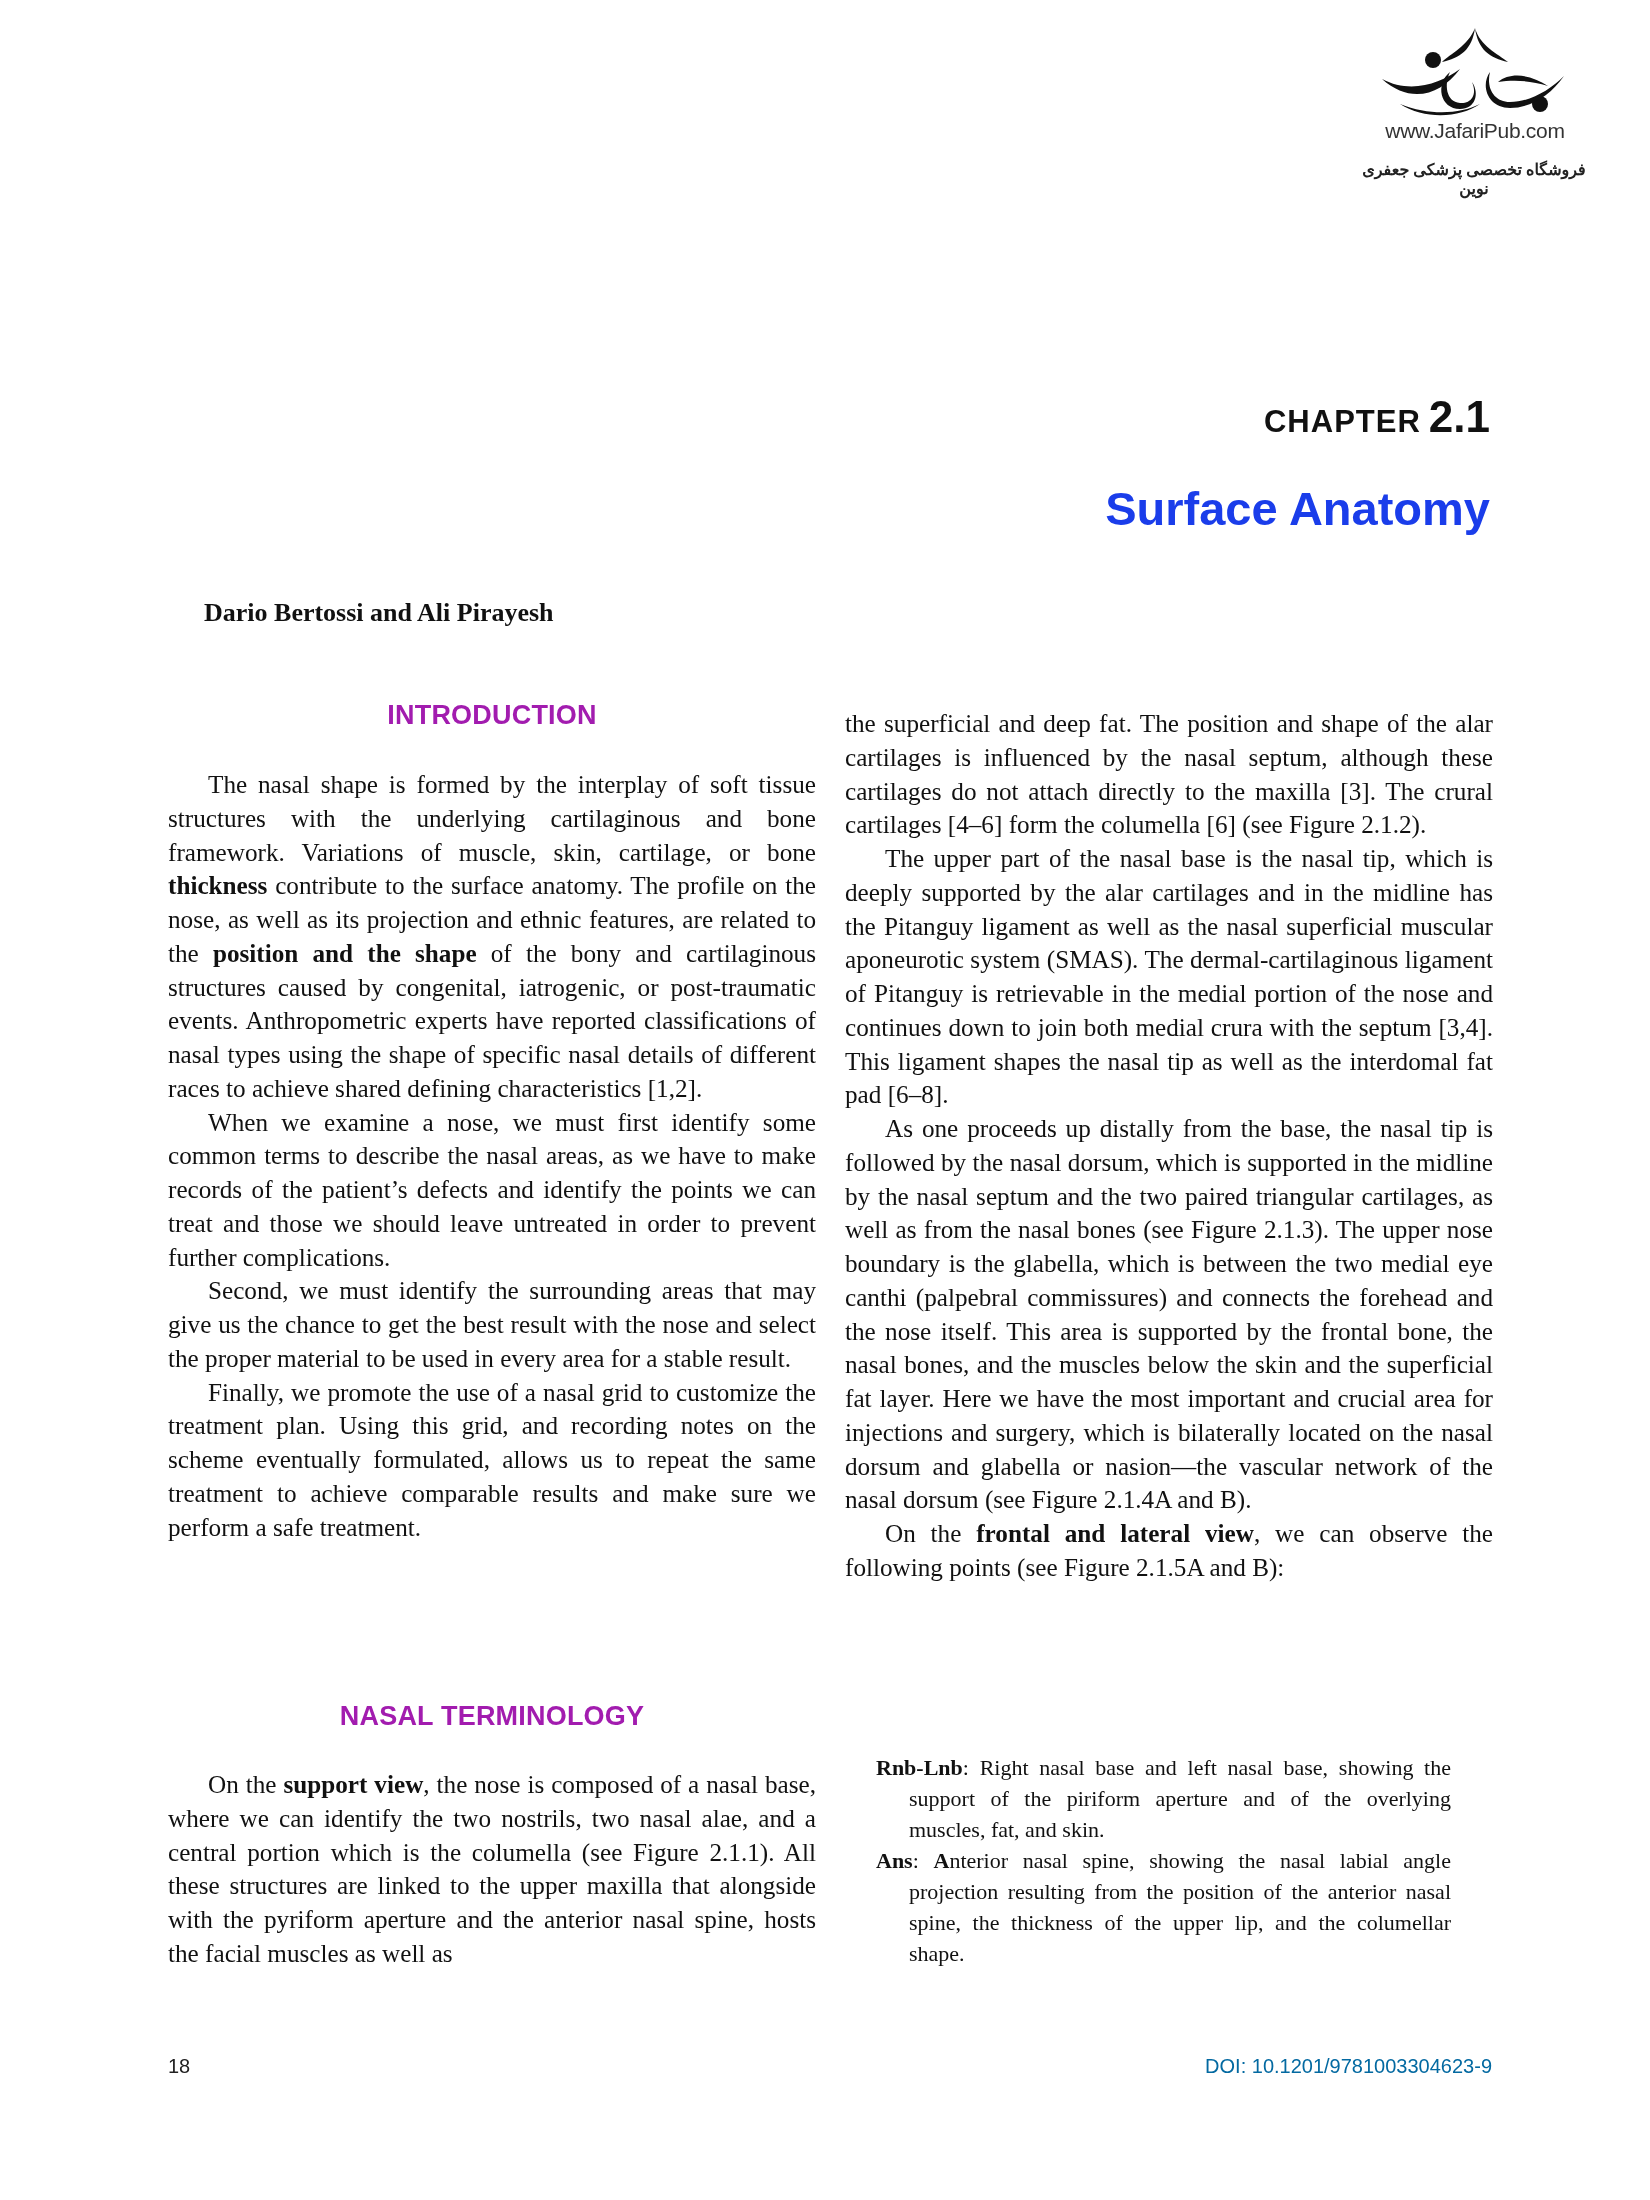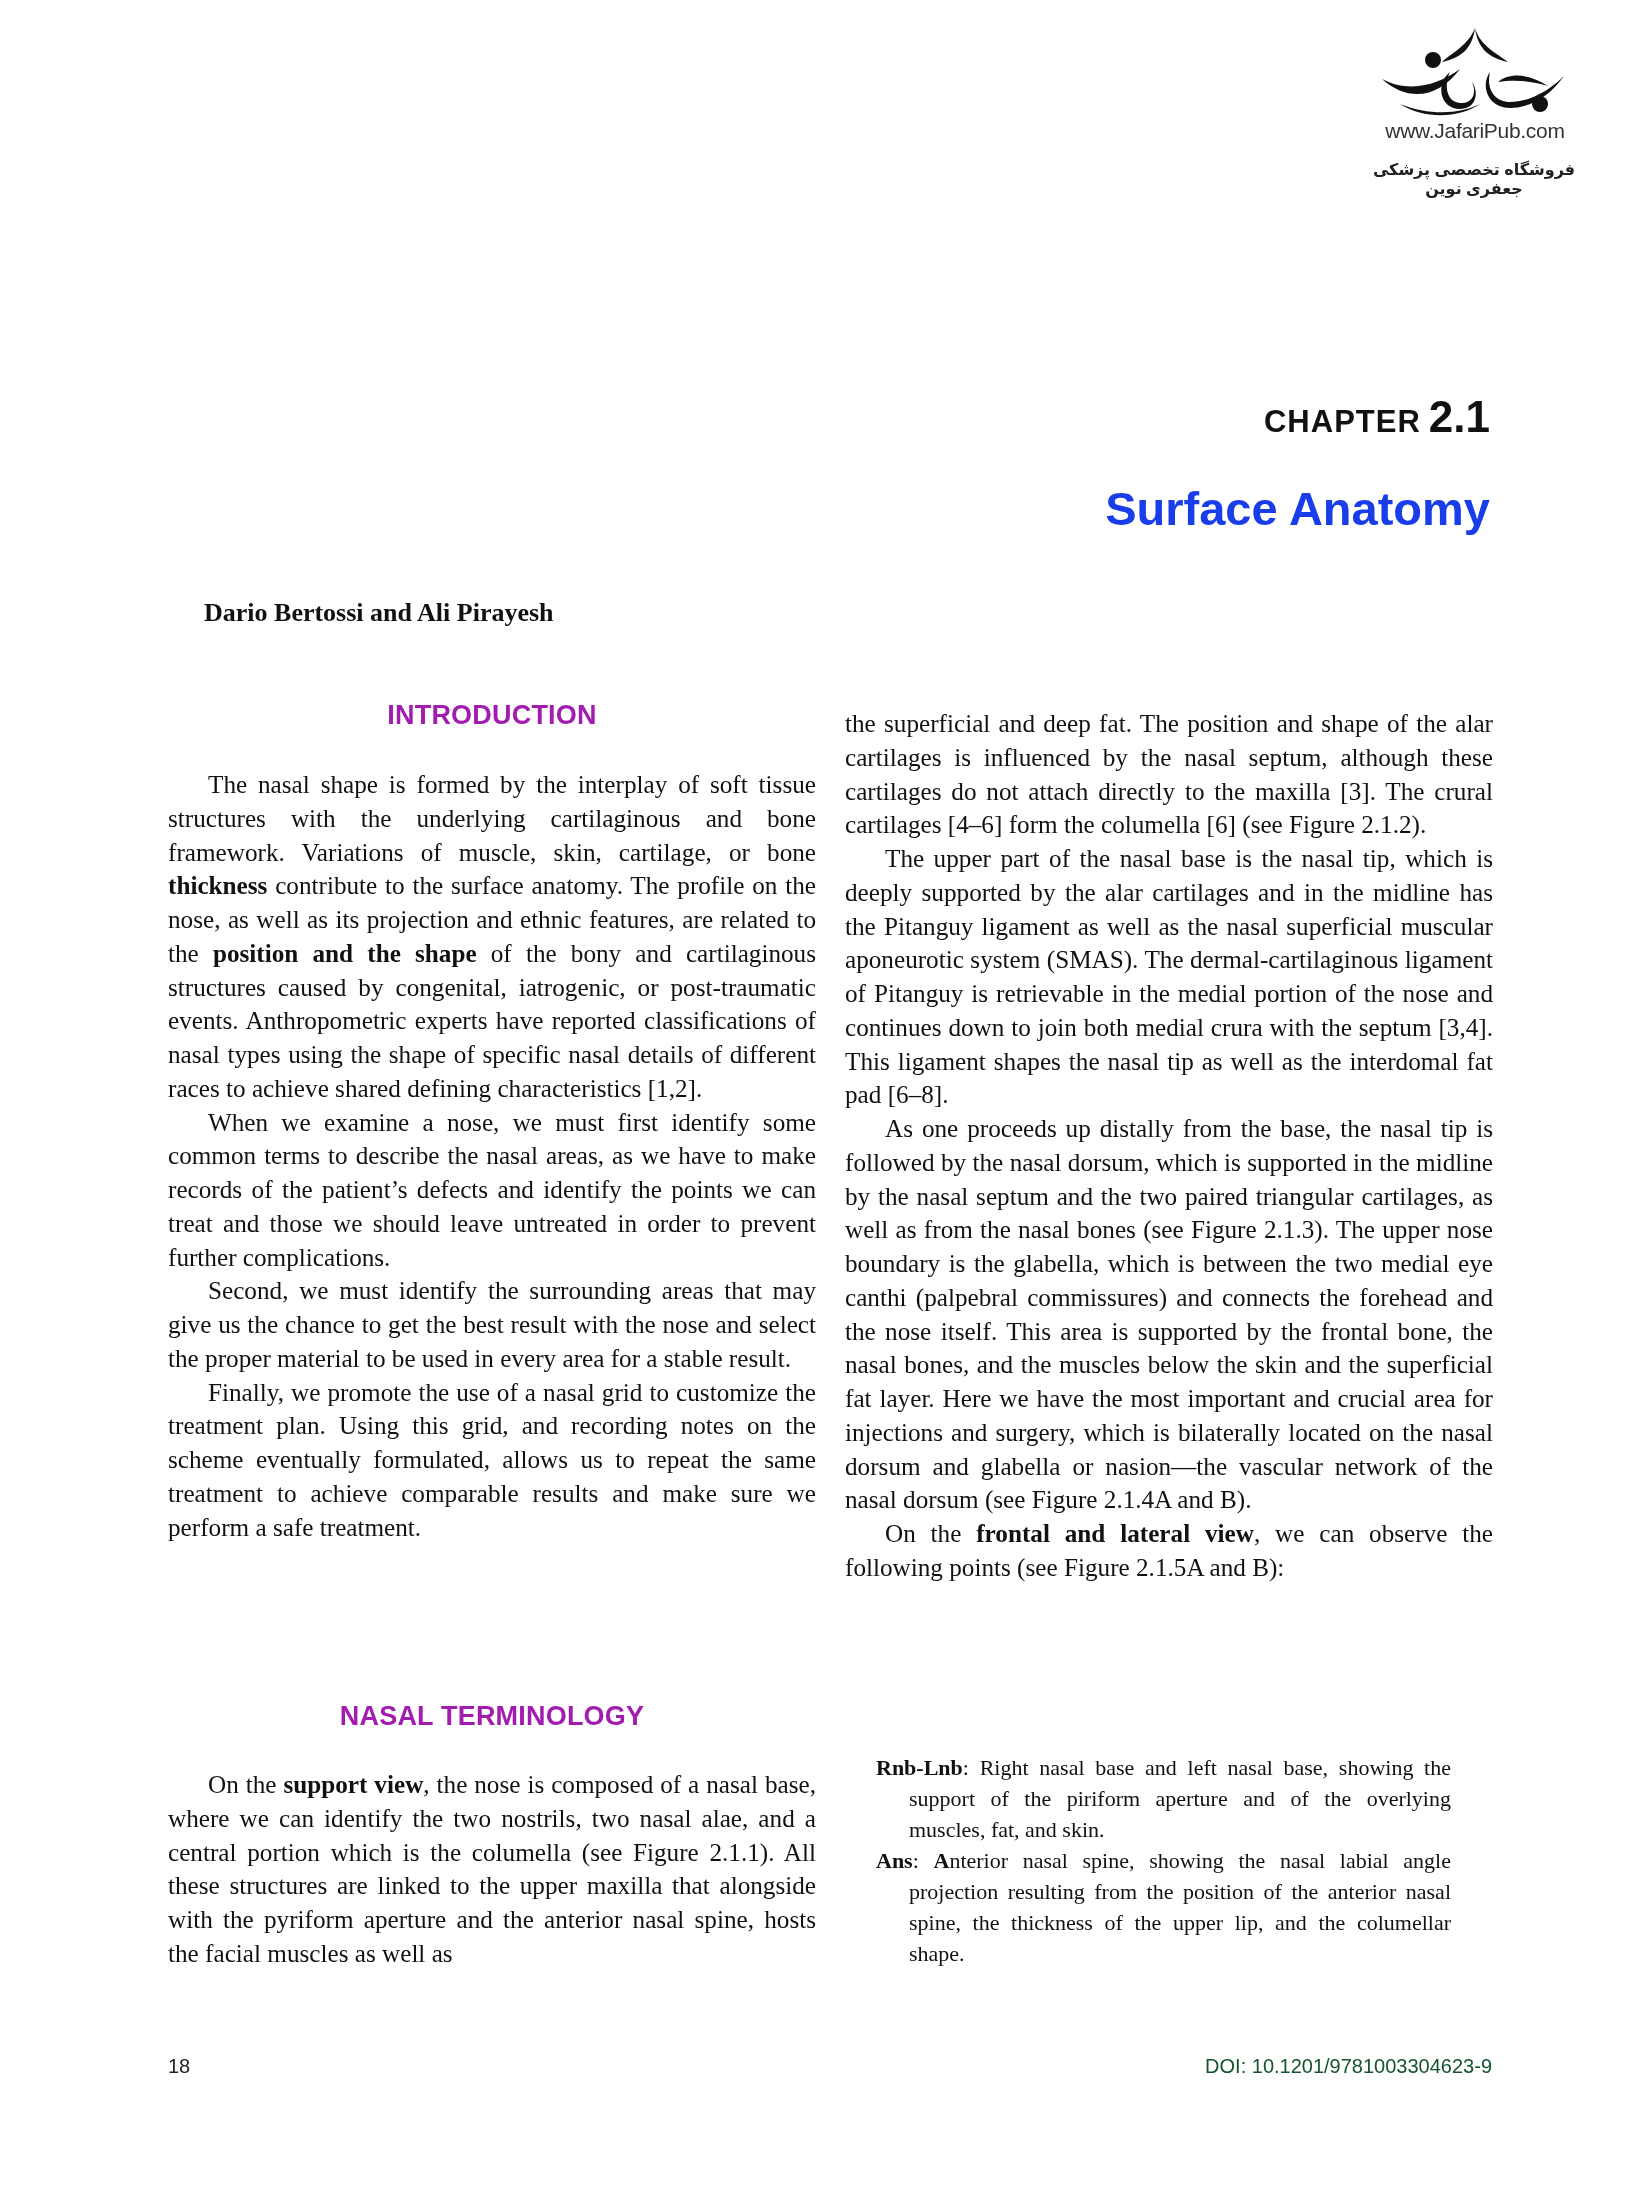--- a/index.html
+++ b/index.html
@@ -4,42 +4,42 @@
 <style>
   html, body { margin:0; padding:0; background:#ffffff; }
   body { width:1650px; height:2200px; position:relative; overflow:hidden; color:#111; }
   .serif { font-family: "Liberation Serif", "DejaVu Serif", serif; }
   .sans { font-family: "Liberation Sans", "DejaVu Sans", sans-serif; }
 
   
   #logo { position:absolute; left:1350px; top:24px; width:250px; height:170px; }
   #logo svg { position:absolute; left:30px; top:0; }
   #logo .url { position:absolute; left:30px; top:95px; width:190px; text-align:center; font-size:21px; color:#333; letter-spacing:-0.3px; }
-  #logo .fa { position:absolute; left:0; top:136px; width:248px; text-align:center; font-size:16px; color:#222; direction:rtl; font-weight:bold; }
+  #logo .fa { position:absolute; left:0; top:136px; width:248px; text-align:center; font-size:16px; color:#222; direction:rtl; font-weight:bold;font-family:Liberation Serif, serif; }
 
   
   #chapter-line { position:absolute; right:160px; top:392px; white-space:nowrap; }
   #chapter-line .ch-word { font-size:31px; font-weight:bold; letter-spacing:1px; color:#111; vertical-align:baseline; }
   #chapter-line .ch-num { font-size:44px; font-weight:bold; color:#111; margin-left:8px; vertical-align:baseline; }
   #chapter-title { position:absolute; right:160px; top:481px; font-size:47px; font-weight:bold; color:#1a3dea; white-space:nowrap; }
 
   #authors { position:absolute; left:168px; top:598px; font-size:26px; font-weight:bold; white-space:nowrap;margin-left:36px; }
 
   .heading { position:absolute; font-size:27px; font-weight:bold; color:#a21caf; text-align:center; letter-spacing:0.2px; }
 
   .col { position:absolute; width:648px; font-size:25.2px; line-height:33.75px; text-align:justify; }
   .col p { margin:0; text-indent:40px; hyphens:manual; }
   .col p.noindent { text-indent:0; }
   .col b { font-weight:bold; }
 
   #deflist { position:absolute; left:876px; top:1752px; width:575px; font-size:22px; line-height:31px; text-align:justify; }
   #deflist .def { padding-left:33px; text-indent:-33px; margin:0; }
 
   #page-number { position:absolute; left:168px; top:2055px; font-size:20px; color:#222; }
-  #doi { position:absolute; right:158px; top:2055px; font-size:20px; color:#14532d; }
+  #doi { position:absolute; right:158px; top:2055px; font-size:20px; color:#0369a1; }
 </style>
 </head>
 <body>
 
 <div id="logo">
   <svg width="190" height="95" viewBox="0 0 190 95">
     <path d="M95 4 C 88 22, 70 30, 62 38 C 80 34, 92 26, 95 4 Z" fill="#111"></path>
     <path d="M95 4 C 100 22, 118 30, 128 38 C 110 34, 98 26, 95 4 Z" fill="#111"></path>
     <circle cx="53" cy="36" r="8" fill="#111"></circle>
     <circle cx="160" cy="80" r="8" fill="#111"></circle>

